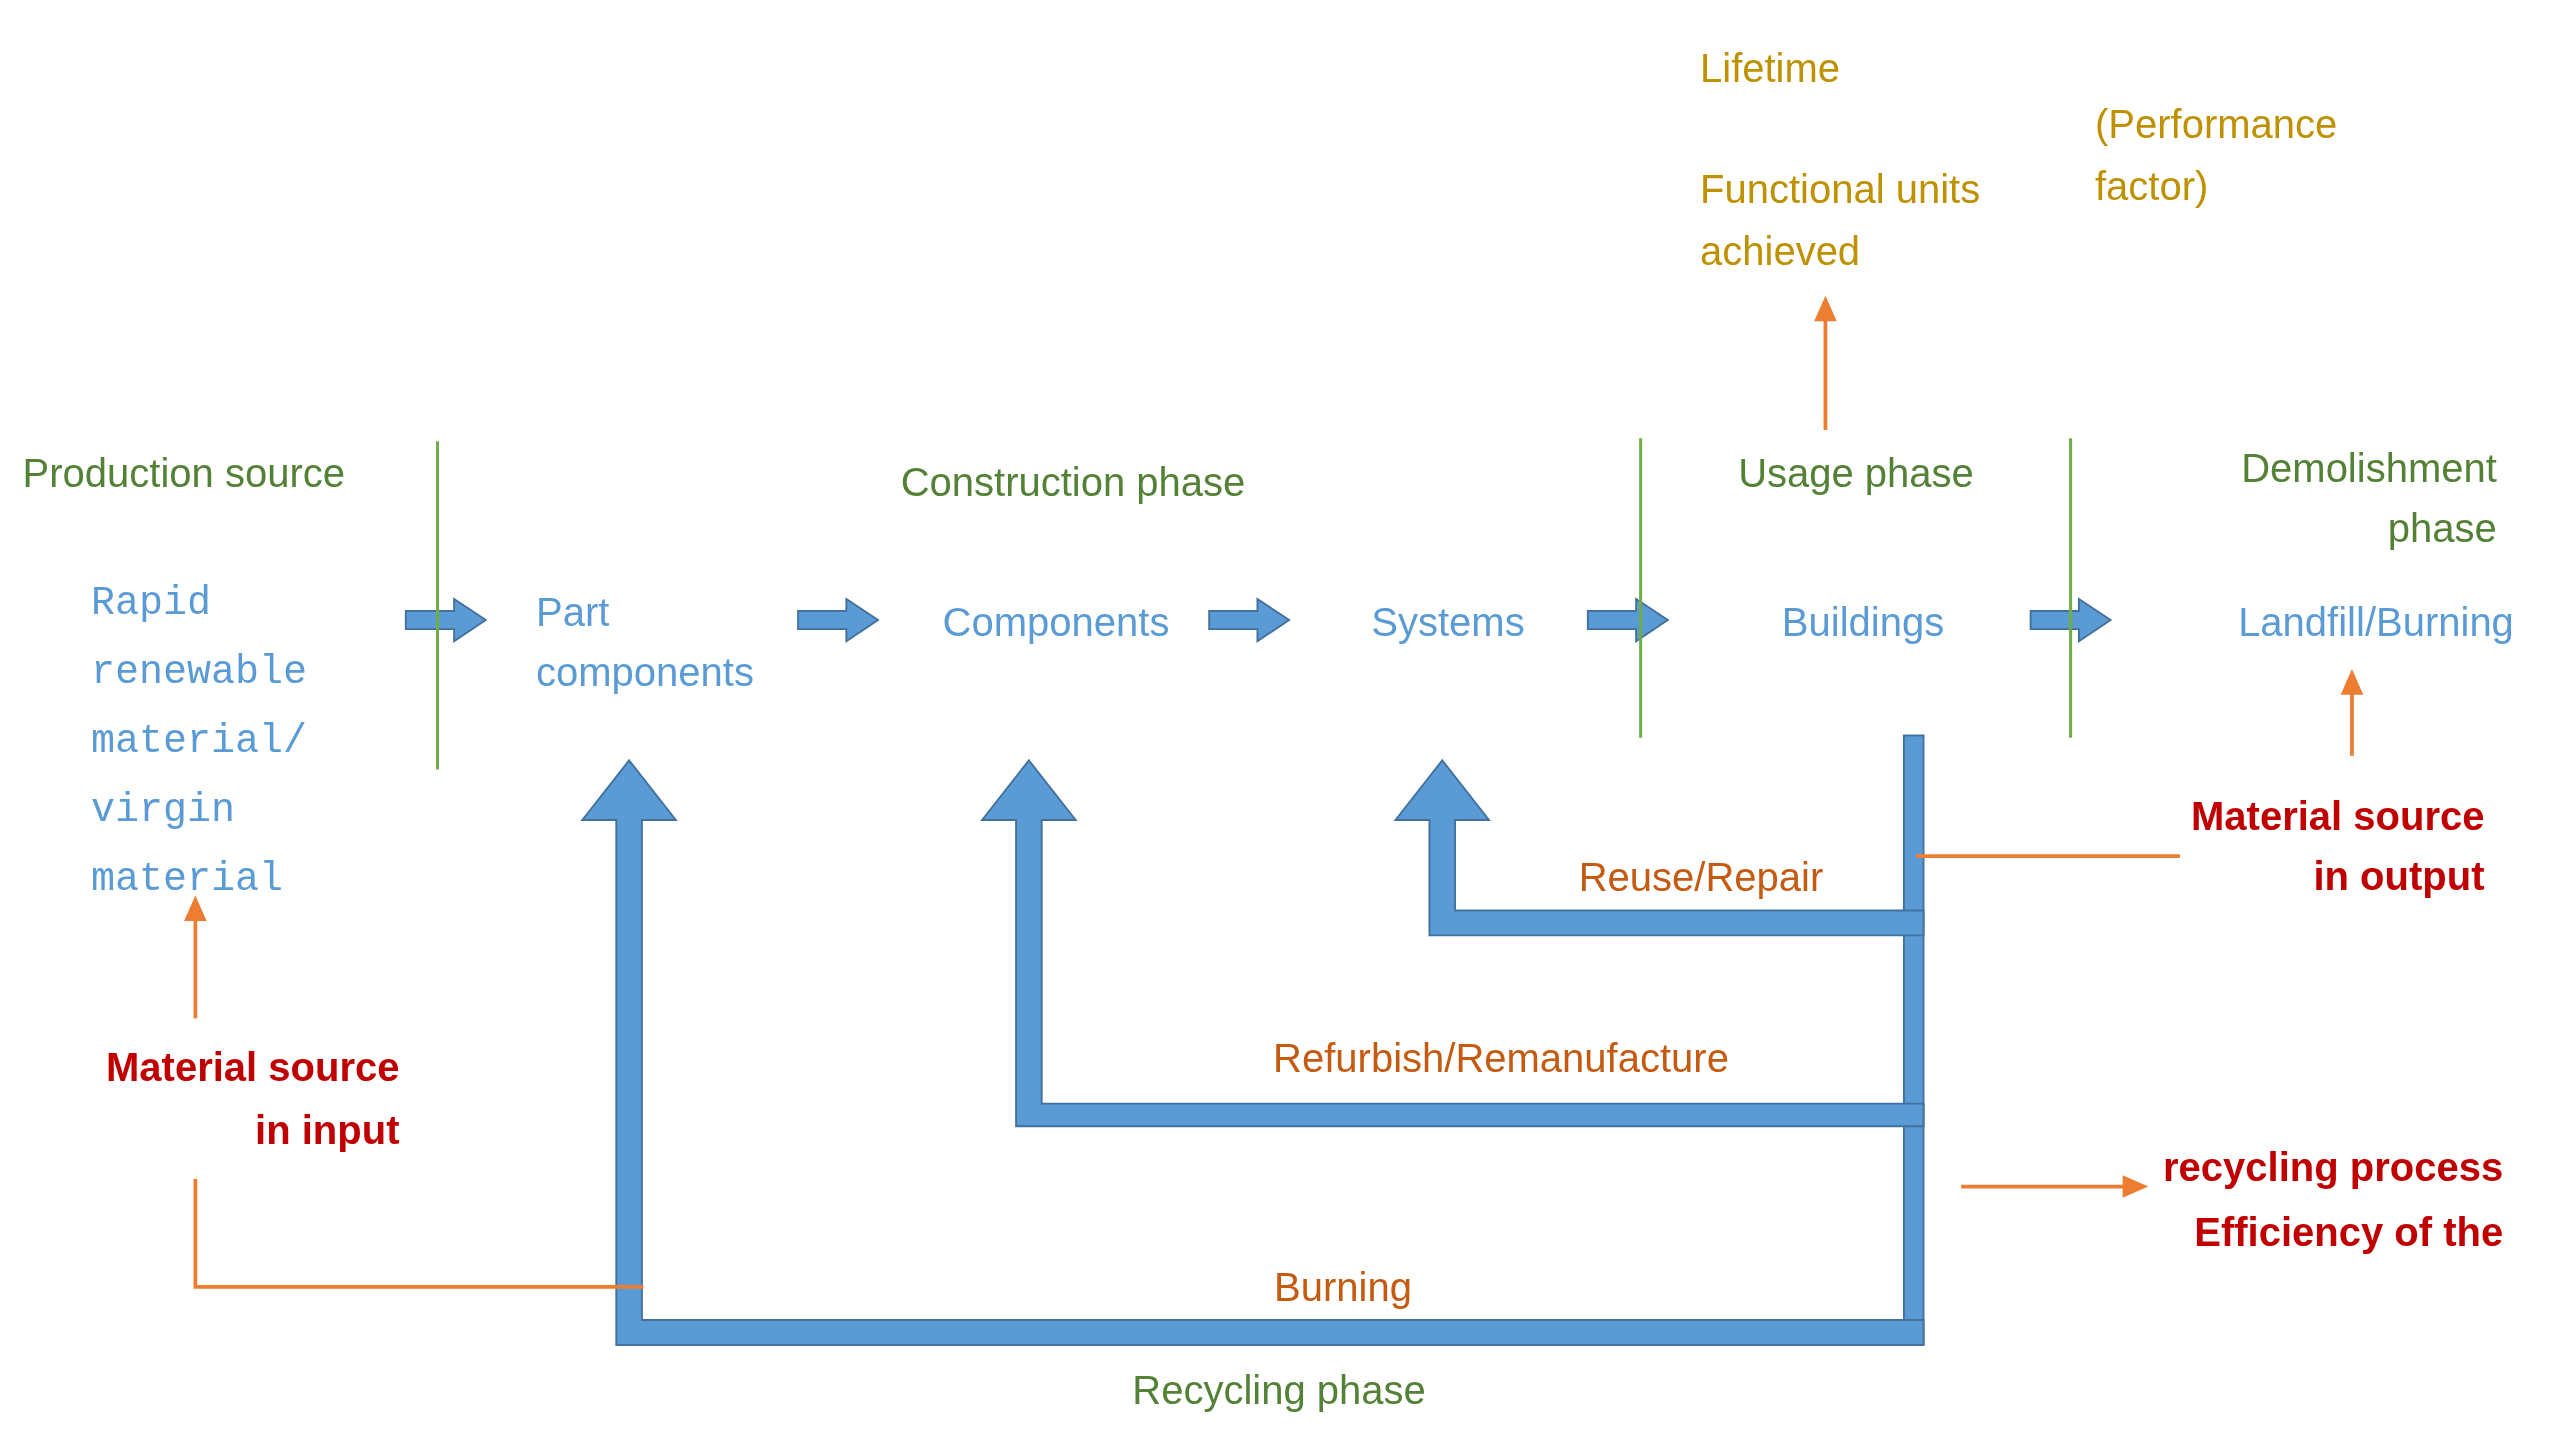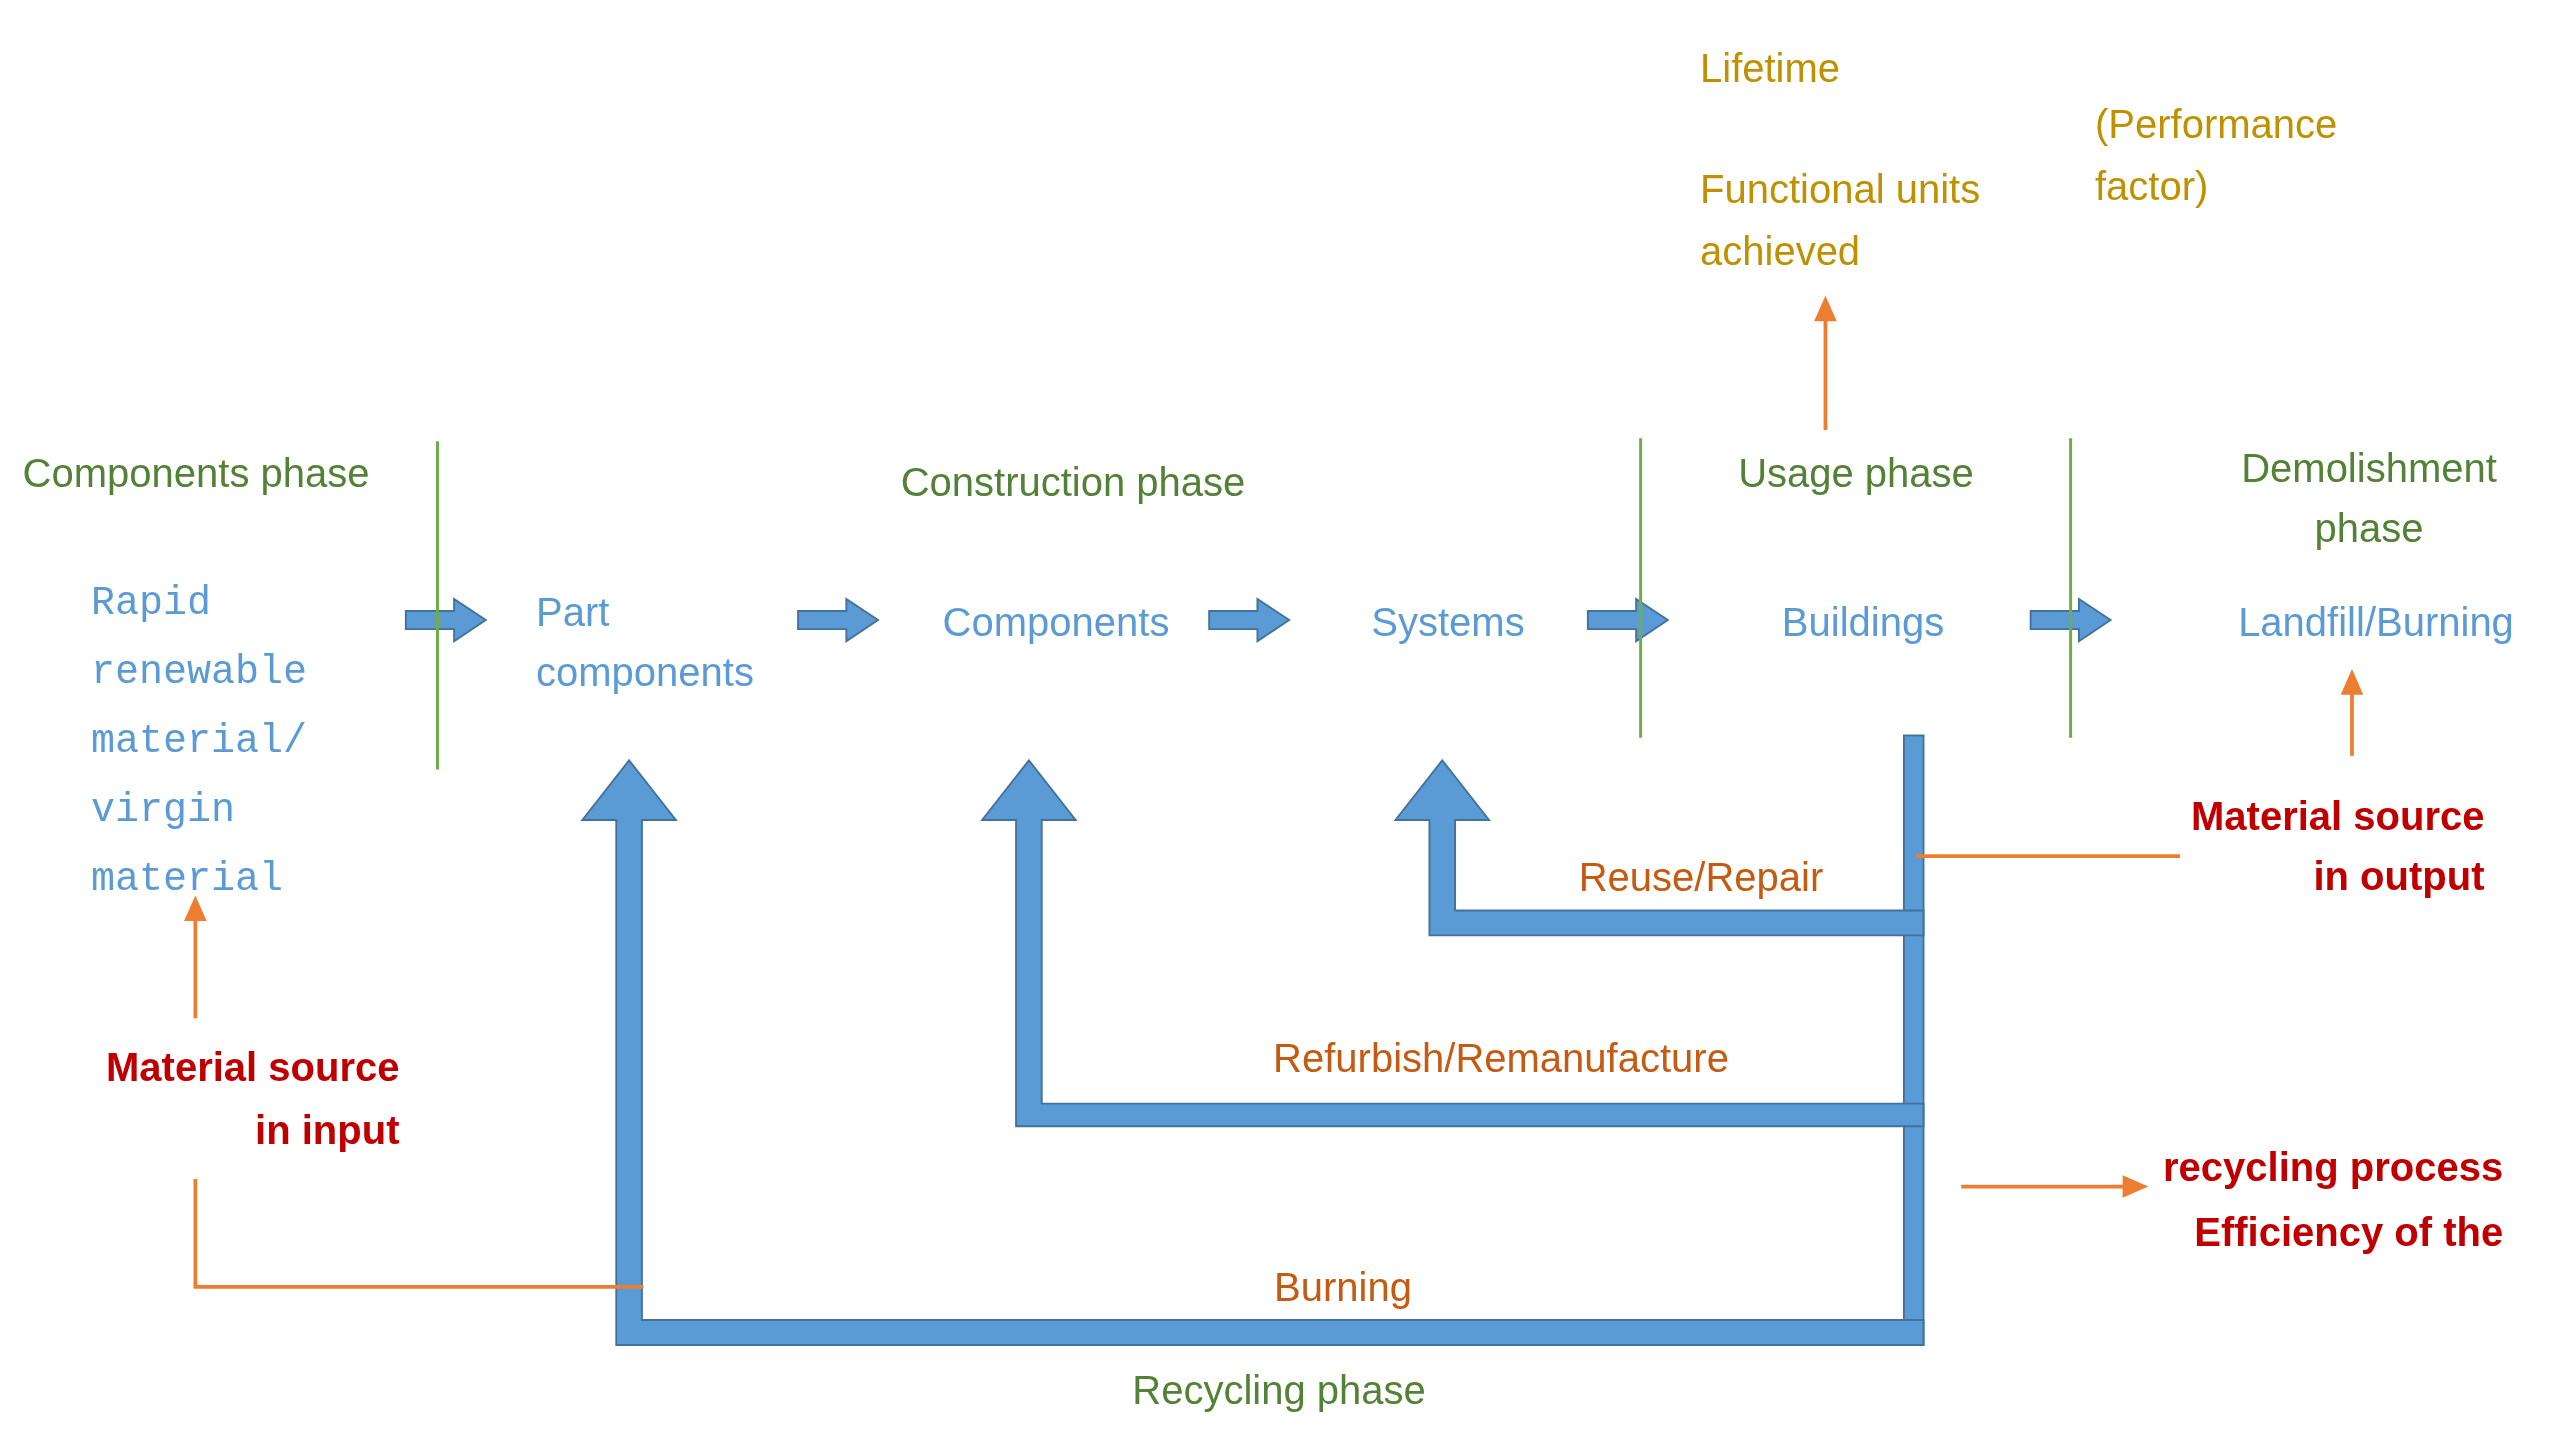--- a/index.html
+++ b/index.html
@@ -6,21 +6,21 @@
   #stage{
     position:relative;
     width:2576px;height:1440px;
     background:#ffffff;
     font-family:"Liberation Sans", sans-serif;
     overflow:hidden;
   }
   #shapes{position:absolute;left:0;top:0;z-index:1;}
   .t{position:absolute;z-index:10;font-size:40px;line-height:1;white-space:nowrap;}
   .t span{display:block;}
-  .ctr{transform:translateX(-50%);text-align:center;}
+  .ctr{transform:translateX(-50%);text-align:right;}
   .lh80{line-height:60px;}
   .lh82{line-height:62px;}
   .lh83{line-height:63px;}
   .lh86{line-height:65px;}
   .lh92{line-height:69px;font-family:Liberation Mono, monospace;}
   .c-blue{color:#5B9BD5;}
   .c-green{color:#538135;}
   .c-gold{color:#BF9000;}
   .c-orange{color:#C55A11;}
   .c-red{color:#C00000;font-weight:700;text-align:right;}
@@ -65,21 +65,21 @@
     <line x1="2540" y1="1135" x2="2890" y2="1135" class="line-orange"></line>
 
     <line x1="3118" y1="1002" x2="3118" y2="910" class="line-orange"></line>
     <polygon class="head-orange" points="3118,887 3103,921 3133,921"></polygon>
 
     <line x1="2600" y1="1573" x2="2820" y2="1573" class="line-orange"></line>
     <polygon class="head-orange" points="2848,1573 2814,1558 2814,1588"></polygon>
   </svg>
 
   <div class="t c-green" style="left:22.6px;top:453px;">
-    <span>Components phase</span>
+    <span>Production source</span>
   </div>
 
   <div class="t c-green ctr" style="left:1073px;top:462px;">
     <span>Construction phase</span>
   </div>
 
   <div class="t c-green ctr" style="left:1856px;top:453px;">
     <span>Usage phase</span>
   </div>
 

